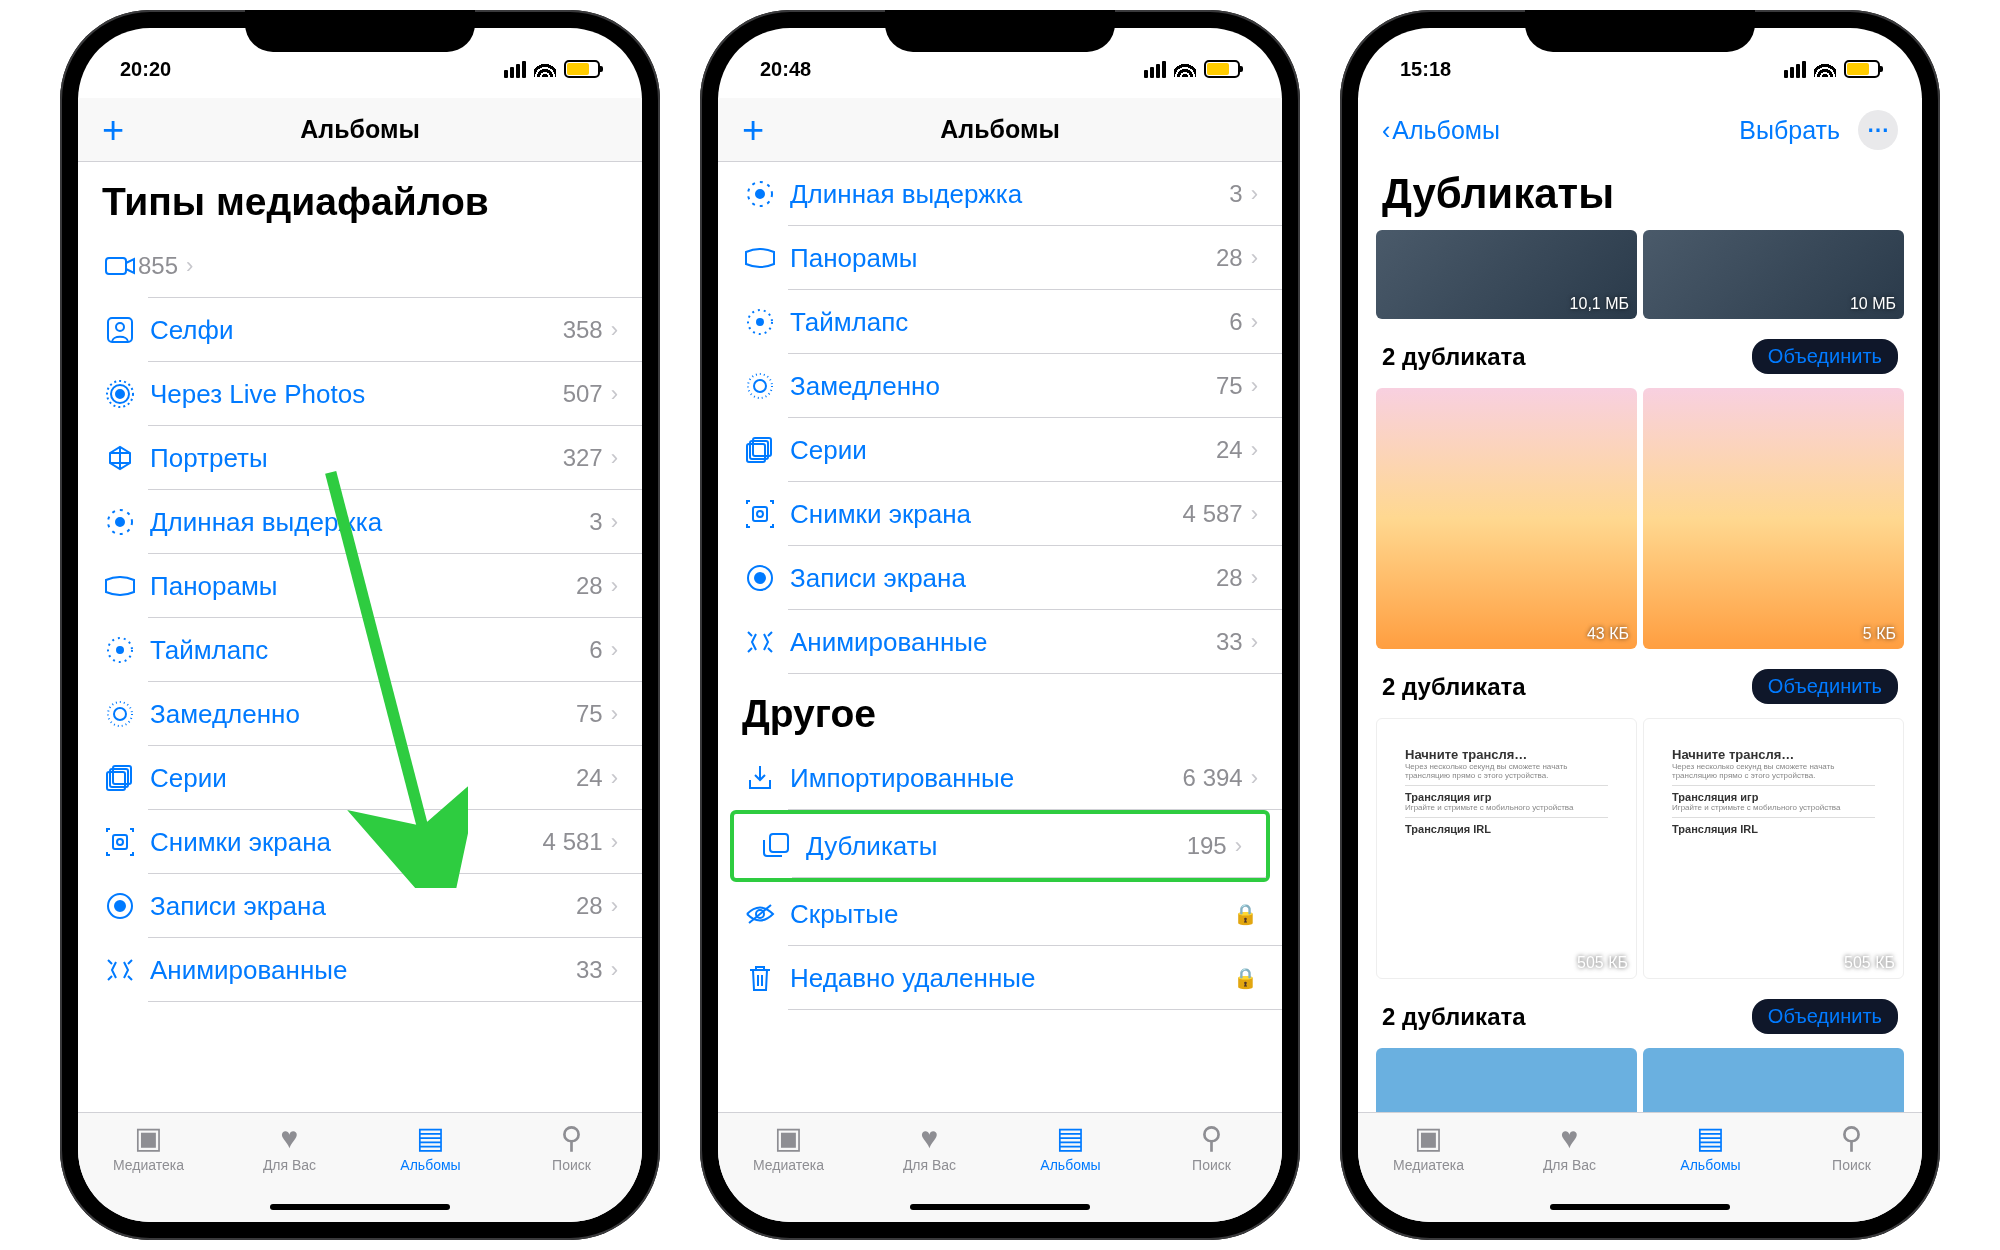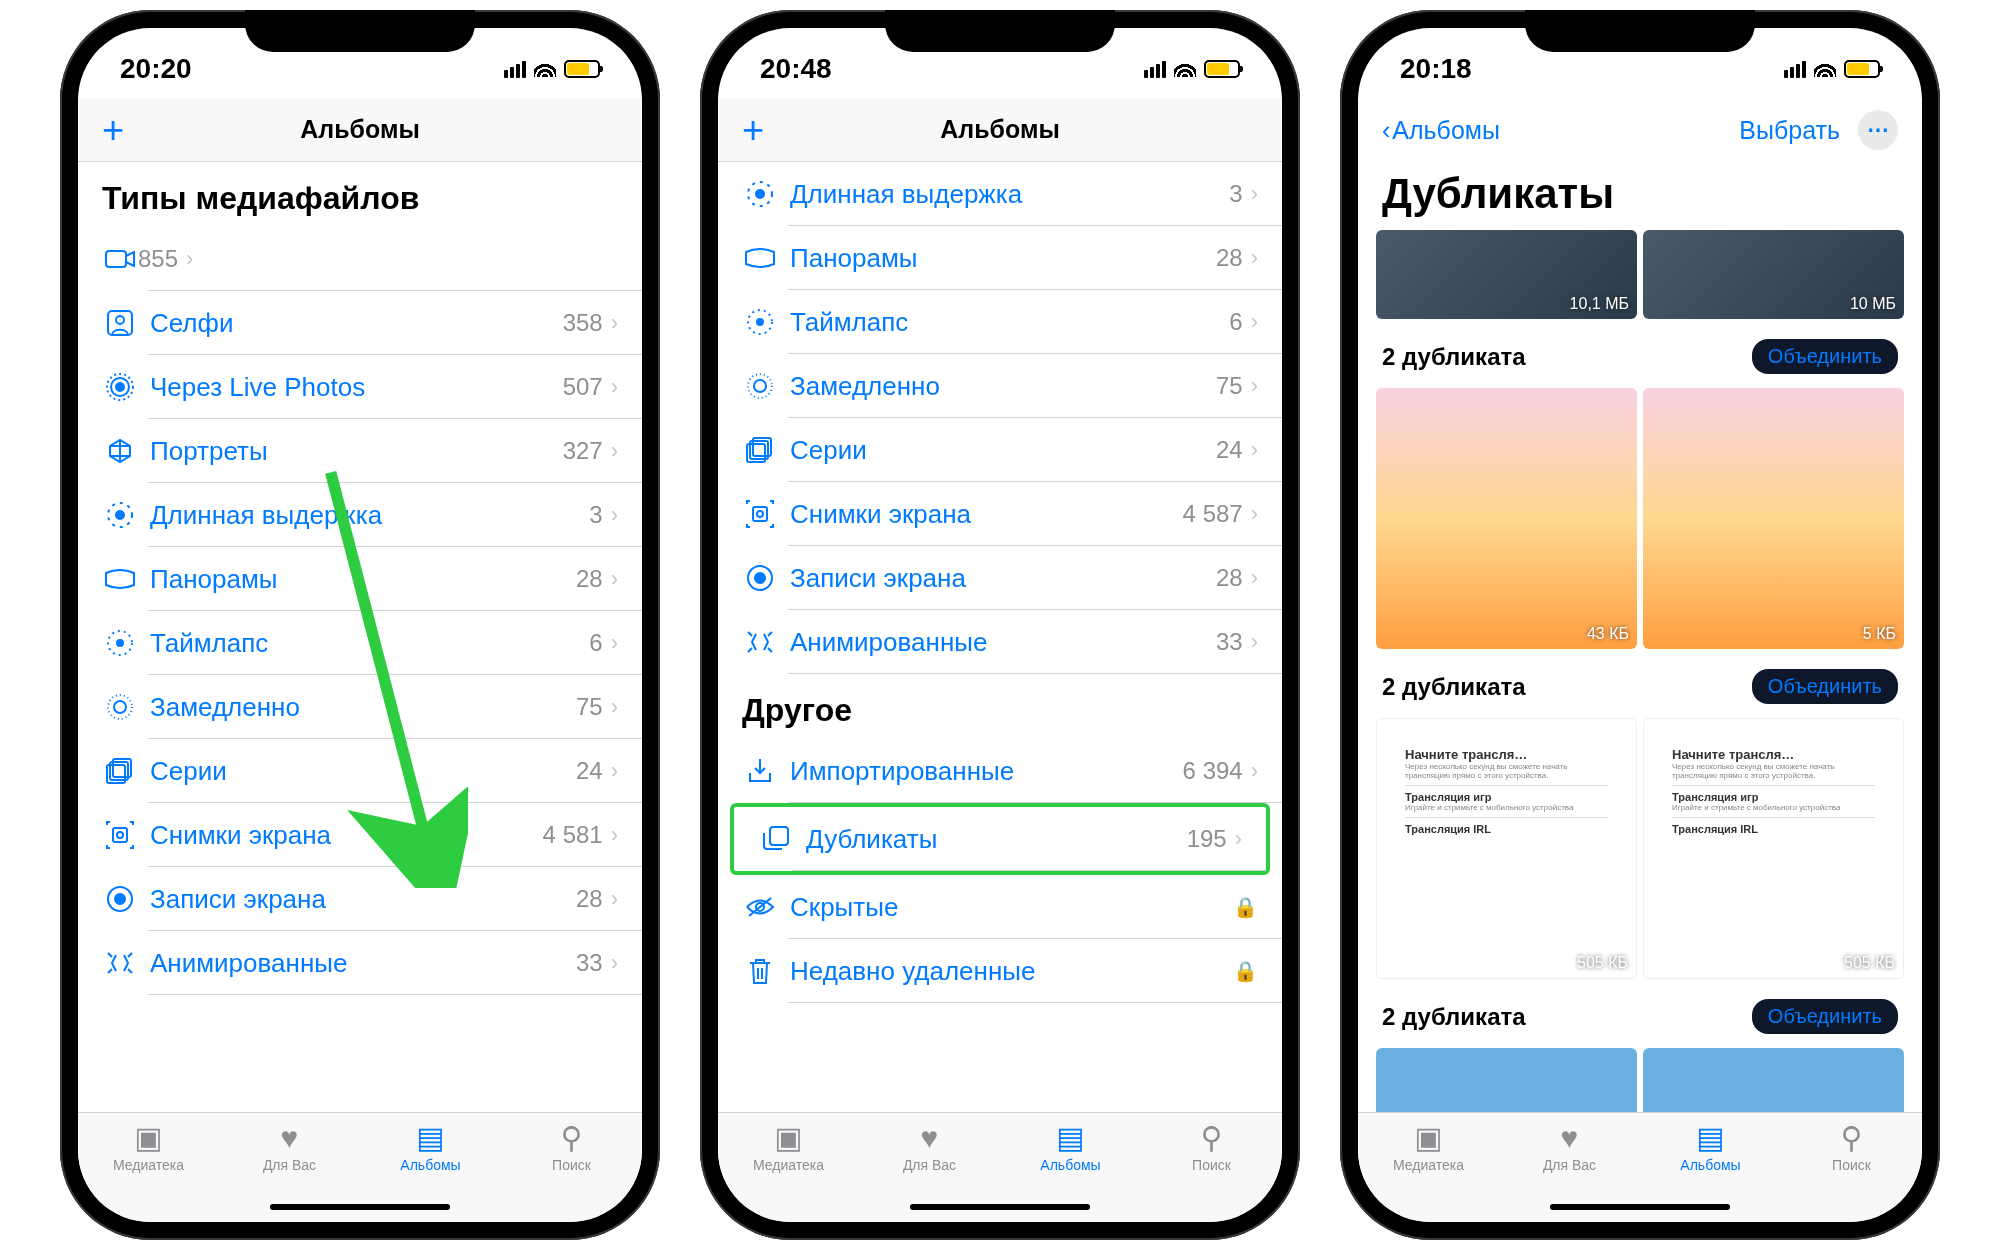--- a/index.html
+++ b/index.html
@@ -1,37 +1,37 @@
 <!DOCTYPE html>
 <html><head>
 <meta charset="utf-8">
 <style>
   :root{ --blue:#007aff; --text:#000; --sec:#8e8e93; --row:#fff; --sep:#d1d1d6; --hdr:#f8f8f8; --yellow:#ffcc00; }
   *{box-sizing:border-box;-webkit-font-smoothing:antialiased}
   body{margin:0;background:#fff;font-family:-apple-system,BlinkMacSystemFont,"Helvetica Neue",Arial,sans-serif;width:2000px;height:1250px;display:flex;gap:40px;align-items:center;justify-content:center}
   .phone{width:600px;height:1230px;border-radius:90px;background:#000;padding:18px;position:relative;box-shadow:0 0 0 2px #3a3a3c inset}
   .screen{width:100%;height:100%;border-radius:72px;background:#fff;overflow:hidden;position:relative;display:flex;flex-direction:column}
   .notch{position:absolute;top:0;left:50%;transform:translateX(-50%);width:230px;height:42px;background:#000;border-radius:0 0 28px 28px;z-index:10}
-  .statusbar{height:70px;display:flex;align-items:center;justify-content:space-between;padding:12px 42px 0;font-weight:600;font-size:28px}
+  .statusbar{height:70px;display:flex;align-items:center;justify-content:space-between;padding:12px 42px 0;font-weight:600;font-size:20px}
   .status-r{display:flex;align-items:center;gap:8px}
   .bars{display:inline-flex;gap:2px;align-items:flex-end}
   .bars i{width:4px;background:#000;border-radius:1px}
   .bars i:nth-child(1){height:8px}.bars i:nth-child(2){height:11px}.bars i:nth-child(3){height:14px}.bars i:nth-child(4){height:17px}
   .wifi{width:22px;height:16px;position:relative}
   .wifi::before{content:"";position:absolute;inset:0;background:radial-gradient(circle at 50% 100%,#000 0 3px,transparent 3px),radial-gradient(circle at 50% 100%,transparent 5px,#000 5px 8px,transparent 8px),radial-gradient(circle at 50% 100%,transparent 10px,#000 10px 13px,transparent 13px)}
   .batt{width:36px;height:18px;border:2px solid #000;border-radius:5px;position:relative}
   .batt::after{content:"";position:absolute;right:-5px;top:4px;width:3px;height:6px;background:#000;border-radius:0 2px 2px 0}
   .batt i{display:block;margin:1px;height:12px;width:70%;background:var(--yellow);border-radius:2px}
   .navbar{height:64px;background:var(--hdr);border-bottom:1px solid var(--sep);display:flex;align-items:center;justify-content:center;position:relative;font-size:25px}
   .navbar .title{font-weight:600}
   .navbar .left{position:absolute;left:24px;display:flex;align-items:center;color:var(--blue);font-size:25px;gap:2px}
   .navbar .right{position:absolute;right:24px;display:flex;align-items:center;color:var(--blue);gap:18px;font-size:25px}
   .plus{font-size:38px;color:var(--blue);font-weight:300;line-height:1}
   .content{flex:1;overflow:hidden;background:#fff}
-  .sect-h{font-size:32px;font-weight:700;padding:18px 24px 10px}
+  .sect-h{font-size:39px;font-weight:700;padding:18px 24px 10px}
   .row{display:flex;align-items:center;height:64px;padding:0 24px;position:relative}
   .row::after{content:"";position:absolute;left:70px;right:0;bottom:0;height:1px;background:var(--sep)}
   .row .ico{width:36px;display:flex;justify-content:center;color:var(--blue);font-size:26px}
   .row .lbl{margin-left:12px;color:var(--blue);font-size:26px;flex:1}
   .row .cnt{color:var(--sec);font-size:24px;margin-right:8px}
   .row .chev{color:#c7c7cc;font-size:22px}
   .lock{color:#c7c7cc;font-size:20px}
   .tabbar{height:110px;background:rgba(248,248,248,.94);border-top:1px solid var(--sep);display:flex;padding-top:10px}
   .tab{flex:1;display:flex;flex-direction:column;align-items:center;gap:4px;color:var(--sec);font-size:14px}
   .tab.active{color:var(--blue)}
@@ -435,21 +435,21 @@
         </div>
       </div>
     <div class="homebar"></div>
   </div>
 </div>
 
 <div class="phone">
   <div class="notch"></div>
   <div class="screen">
     <div class="statusbar">
-      <span>20:18</span>
+      <span>15:18</span>
       <span class="status-r">
         <span class="bars">
             <i></i>
             <i></i>
             <i></i>
             <i></i>
           </span>
         <span class="wifi"></span>
         <span class="batt">
             <i></i>

